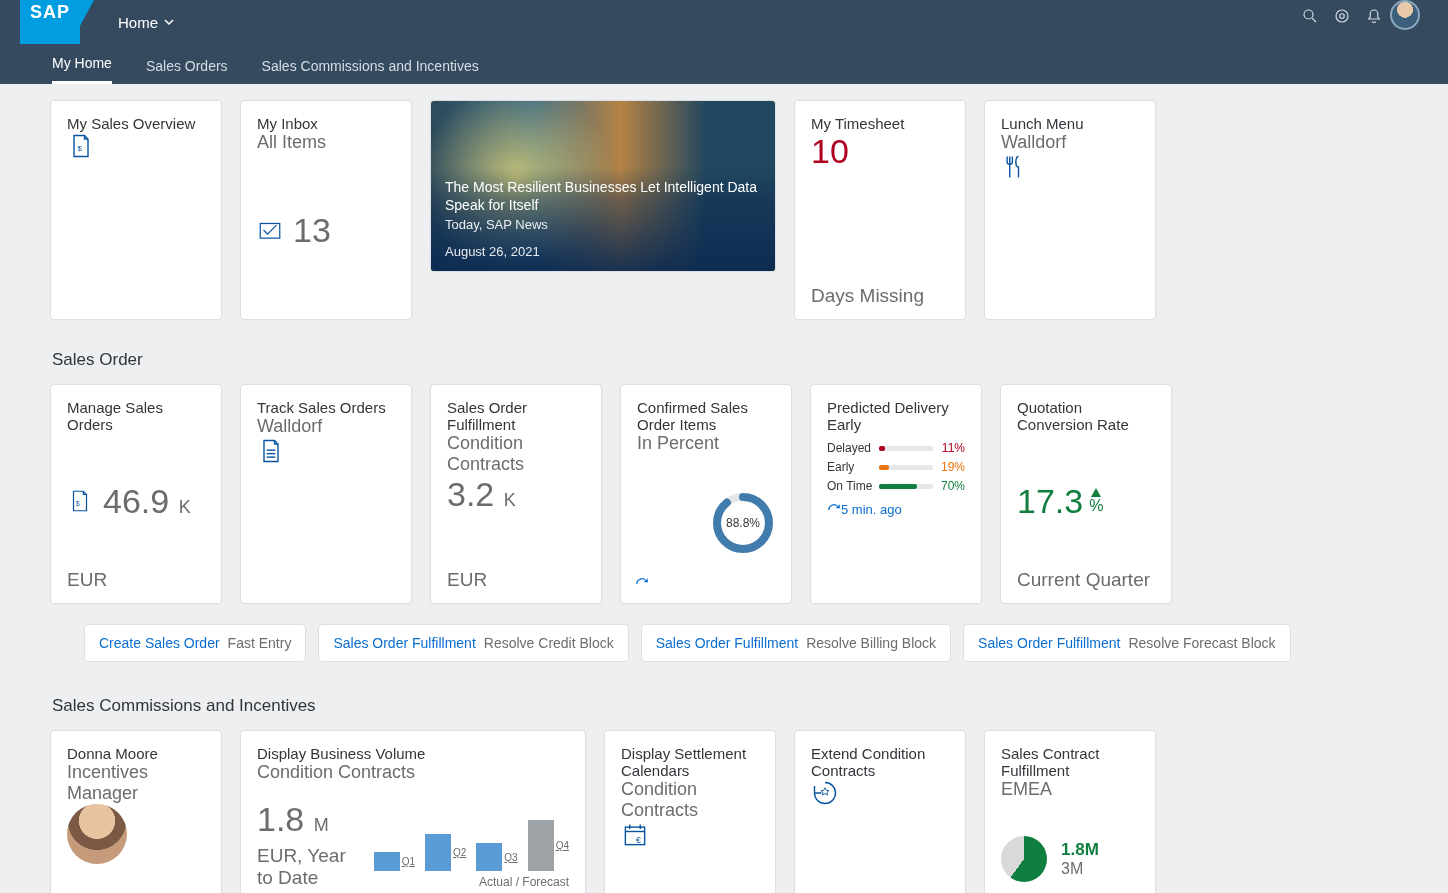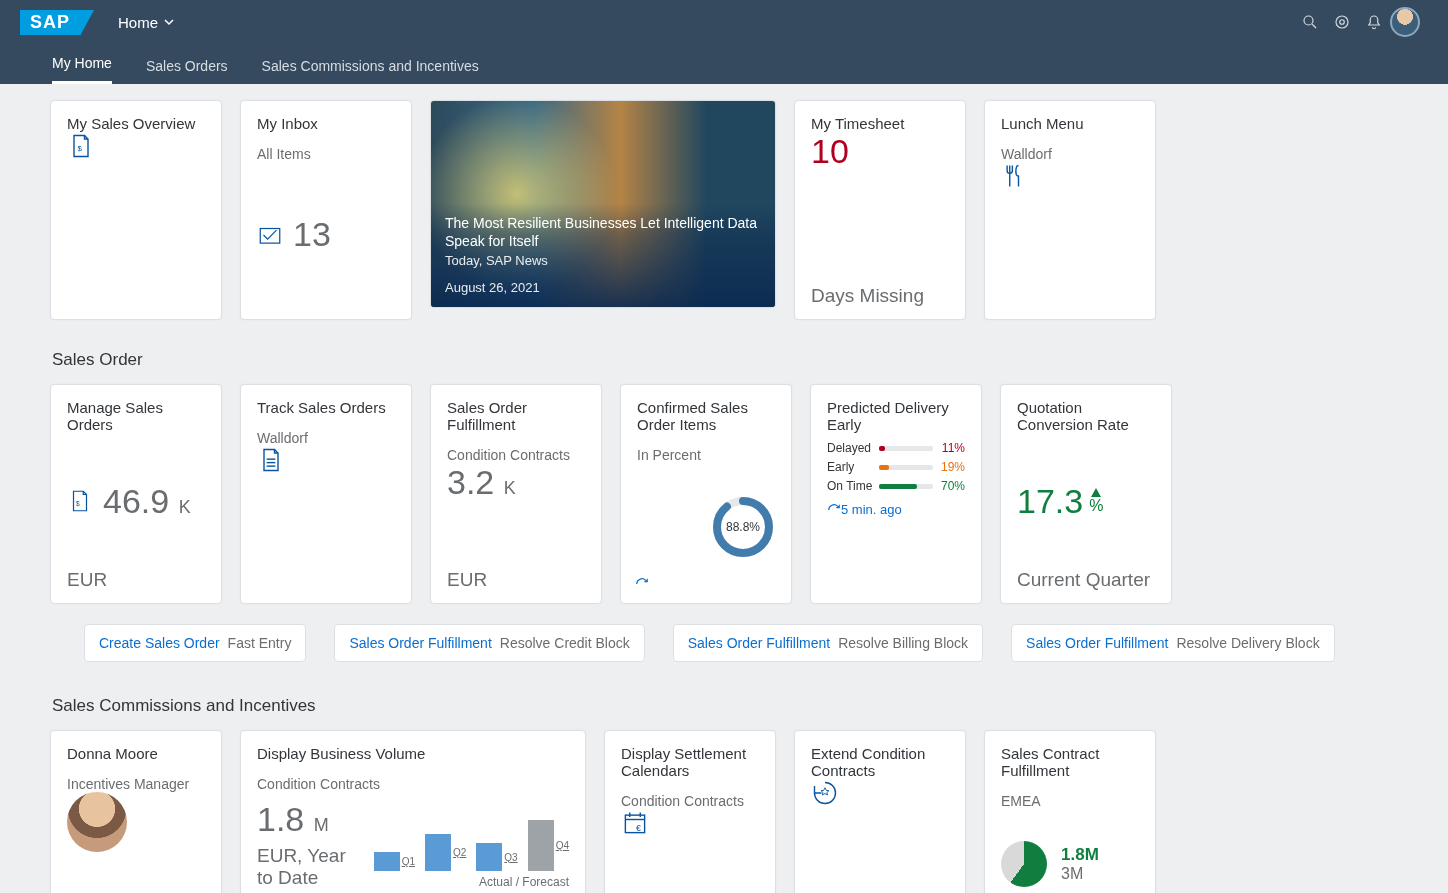--- a/index.html
+++ b/index.html
@@ -1,46 +1,46 @@
 <!DOCTYPE html>
 <html><head>
 <meta charset="utf-8">
 <style>
   * { box-sizing: border-box; margin: 0; padding: 0; font-family: "72", Arial, Helvetica, sans-serif; }
   body { background: #edeff0; width: 1448px; height: 893px; overflow: hidden; }
 
   
-  .shell-header { background: #354a5f; color: #fff; height: 44px; display: flex; align-items: center; padding: 0 28px 0 20px; }
+  .shell-header { background: #354a5f; color: #fff; height: 44px; display: flex; padding: 0 28px 0 20px; }
   .sap-logo { background:#009de0; color:#fff; font-weight:bold; font-size:18px; padding:2px 10px; letter-spacing:1px; position:relative; }
   .sap-logo:after{content:'';position:absolute;right:-14px;top:0;border-top:26px solid #009de0;border-right:14px solid transparent;}
   .page-title { margin-left: 38px; font-size: 15px; display:flex; align-items:center; gap:6px; cursor:pointer;}
   .shell-spacer { flex:1; }
   .shell-icon { width:32px;height:32px;display:flex;align-items:center;justify-content:center;cursor:pointer;color:#d1d9e0;}
   .shell-icon svg{width:18px;height:18px;fill:currentColor;stroke:currentColor;}
   .avatar{width:30px;height:30px;border-radius:50%;background:radial-gradient(circle at 50% 30%, #e7c9a9 0 35%, #3b5f7a 36% 100%);border:2px solid #8ea9bf; cursor:pointer;}
 
   
   .nav-tabs { background:#354a5f; display:flex; gap:34px; padding:0 52px; height:40px; align-items:flex-end;}
   .nav-tab{color:#d6dde3;font-size:14px;padding-bottom:10px;cursor:pointer;}
   .nav-tab.active{color:#fff;border-bottom:3px solid #fff;}
 
   
   .content{padding:16px 50px 40px 50px; height:calc(100% - 84px); overflow-y:auto;}
   .tile-row{display:flex;gap:18px;margin-bottom:30px;flex-wrap:wrap;}
   .tile{background:#fff;border:1px solid #dcdfe3;border-radius:4px;box-shadow:0 0 2px rgba(0,0,0,.05);padding:14px 16px 12px 16px;cursor:pointer;}
   .tile.sq{width:172px;height:220px;display:flex;flex-direction:column;}
   .tile-title{font-size:15px;color:#32363a;}
-  .tile-sub{font-size:14px;color:#6a6d70;margin-top:14px;}
+  .tile-sub{font-size:18px;color:#6a6d70;margin-top:0;}
   .tile-body{flex:1;display:flex;align-items:flex-start;}
   .tile-footer{font-size:19px;color:#6a6d70;}
   .big-num{font-size:34px;color:#6a6d70;font-weight:300;}
   .big-num .unit{font-size:18px;}
   .kpi{display:flex;align-items:center;gap:10px;}
   .kpi svg{width:26px;height:26px;fill:none;stroke:#0854a0;stroke-width:1.5;}
-  .news-tile{width:346px;height:208px;padding:0;position:relative;color:#fff;overflow:hidden;background:#fde047;}
+  .news-tile{width:346px;height:172px;padding:0;position:relative;color:#fff;overflow:hidden;background:#fde047;}
   .news-bg{position:absolute;inset:0;background:
       radial-gradient(circle at 25% 45%,rgba(255,230,120,.7),transparent 35%),
       linear-gradient( to right,#173a5e 0%, #225b8d 30%, #ad7a45 55%, #093762 80%);filter:blur(.5px);opacity:.9;}
   .news-tile .overlay{position:absolute;left:0;right:0;bottom:0;padding:12px 14px 12px 14px;background:linear-gradient(to top, rgba(10,40,80,.9), rgba(10,40,80,.4) 70%, transparent);}
   .news-head{font-size:14px;line-height:1.25;}
   .news-src{font-size:13px;margin-top:3px;opacity:.9;}
   .news-date{font-size:13px;margin-top:12px;opacity:.9;}
   .danger{color:#b00020!important;font-weight:300;}
 
   .section-title{font-size:17px;color:#32363a;margin:6px 0 14px 2px;}
@@ -53,21 +53,21 @@
   
   .pred-rows{width:100%;font-size:12px;}
   .pred-row{display:flex;align-items:center;gap:4px;margin-bottom:5px;}
   .pred-row .lbl{flex:0 0 48px;color:#32363a;}
   .pred-row .track{flex:1;height:5px;background:#e5e7e9;border-radius:2px;position:relative;}
   .pred-row .fill{position:absolute;left:0;top:0;bottom:0;border-radius:2px;}
   .pred-row .pct{width:28px;text-align:right;font-size:12px;}
   .refresh{color:#0a6ed1;font-size:13px;display:flex;align-items:center;}
 
   
-  .link-row{display:flex;gap:28px;flex-wrap:wrap;margin-top:-10px;margin-bottom:34px;padding-left:34px;}
+  .link-row{display:flex;gap:12px;flex-wrap:wrap;margin-top:-10px;margin-bottom:34px;padding-left:34px;}
   .link-chip{background:#fff;border:1px solid #dcdfe3;border-radius:4px;padding:10px 14px;font-size:14px;display:flex;gap:8px;cursor:pointer;}
   .link-chip .a{color:#0a6ed1;}
   .link-chip .b{color:#6a6d70;}
 
   
   .tile.wd{width:346px;height:172px;display:flex;flex-direction:column;}
   .bars{display:flex;align-items:flex-end;gap:10px;height:62px;}
   .bar-wrap{display:flex;align-items:center;gap:2px;font-size:10px;color:#6a6d70;text-decoration:underline;}
   .bar{width:26px;background:#5b9bd5;}
   .bar.gray{background:#9ea3a8;}
@@ -292,21 +292,21 @@
       <div class="link-chip">
         <span class="a">Sales Order Fulfillment</span>
         <span class="b">Resolve Credit Block</span>
       </div>
       <div class="link-chip">
         <span class="a">Sales Order Fulfillment</span>
         <span class="b">Resolve Billing Block</span>
       </div>
       <div class="link-chip">
         <span class="a">Sales Order Fulfillment</span>
-        <span class="b">Resolve Delivery Block</span>
+        <span class="b">Resolve Forecast Block</span>
       </div>
     </div>
 
   <div class="section-title">Sales Commissions and Incentives</div>
   <div class="tile-row">
 
     <div class="tile sq">
       <div class="tile-title">Donna Moore</div>
       <div class="tile-sub">Incentives Manager</div>
       <div class="tile-body">

